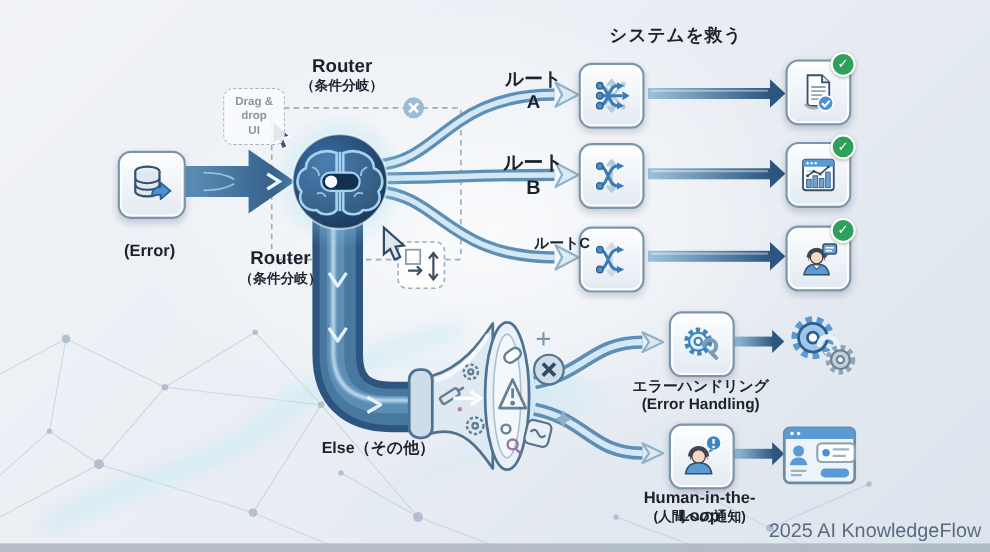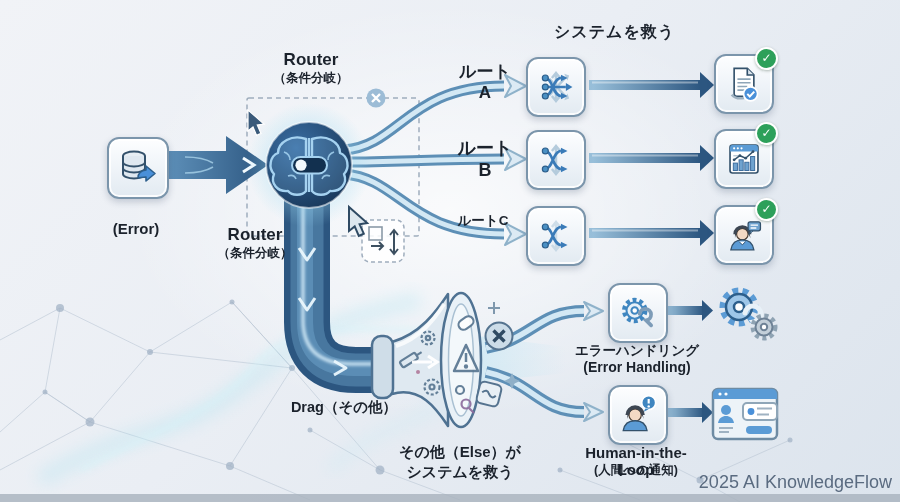--- a/index.html
+++ b/index.html
@@ -365,33 +365,34 @@
     <rect x="33" y="17" width="34" height="17" rx="4" fill="#ffffff" stroke="#8fa6b8" stroke-width="2"></rect>
     <circle cx="41" cy="25.5" r="3.4" fill="#4a90d9"></circle>
     <path d="M47,22.5 h15 M47,28.5 h12" stroke="#9fb2c2" stroke-width="2"></path>
     <rect x="36" y="40" width="26" height="8" rx="4" fill="#5b9bd5"></rect>
   </svg>
 
   <div class="lbl" style="left:537px;top:22px;width:155px;font-size:16px;letter-spacing:1px;">システムを救う</div>
 
   <div class="lbl" style="left:455px;top:60px;width:60px;font-size:17px;">ルートA</div>
   <div class="lbl" style="left:455px;top:136px;width:60px;font-size:18px;">ルートB</div>
-  <div class="lbl" style="left:453px;top:212px;width:60px;font-size:13.5px;">ルートC</div>
+  <div class="lbl" style="left:481px;top:212px;width:60px;font-size:13.5px;">ルートC</div>
 
   <div class="lbl" style="left:96px;top:220px;width:80px;font-size:15px;">(Error)</div>
 
   <div class="lbl" style="left:261px;top:50px;width:100px;font-size:17px;">Router</div>
   <div class="lbl" style="left:251px;top:70px;width:120px;font-size:12.5px;">（条件分岐）</div>
   <div class="lbl" style="left:205px;top:225px;width:100px;font-size:17px;">Router</div>
   <div class="lbl" style="left:195px;top:245px;width:120px;font-size:12.5px;">（条件分岐）</div>
 
-
-  <div class="lbl" style="left:288px;top:398px;width:112px;font-size:14.5px;">Drag（その他）</div>
-  <div class="lbl" style="left:389px;top:442px;width:142px;font-size:15px;line-height:1.3;">その他（Else）が
-システムを救う</div>
+  <div class="hintbox">Drag &amp;
+drop
+UI</div>
+
+  <div class="lbl" style="left:288px;top:398px;width:112px;font-size:14.5px;">Else（その他）</div>
 
   <div class="lbl" style="left:570px;top:359px;width:134px;font-size:14px;">(Error Handling)</div>
   <div class="lbl" style="left:570px;top:342px;width:134px;font-size:13.5px;">エラーハンドリング</div>
 
   <div class="lbl" style="left:568px;top:444px;width:136px;font-size:15px;">Human-in-the-Loop</div>
   <div class="lbl" style="left:568px;top:462px;width:136px;font-size:12.5px;">(人間への通知)</div>
 
   <div class="footer">2025 AI KnowledgeFlow</div>
 </div>
 

